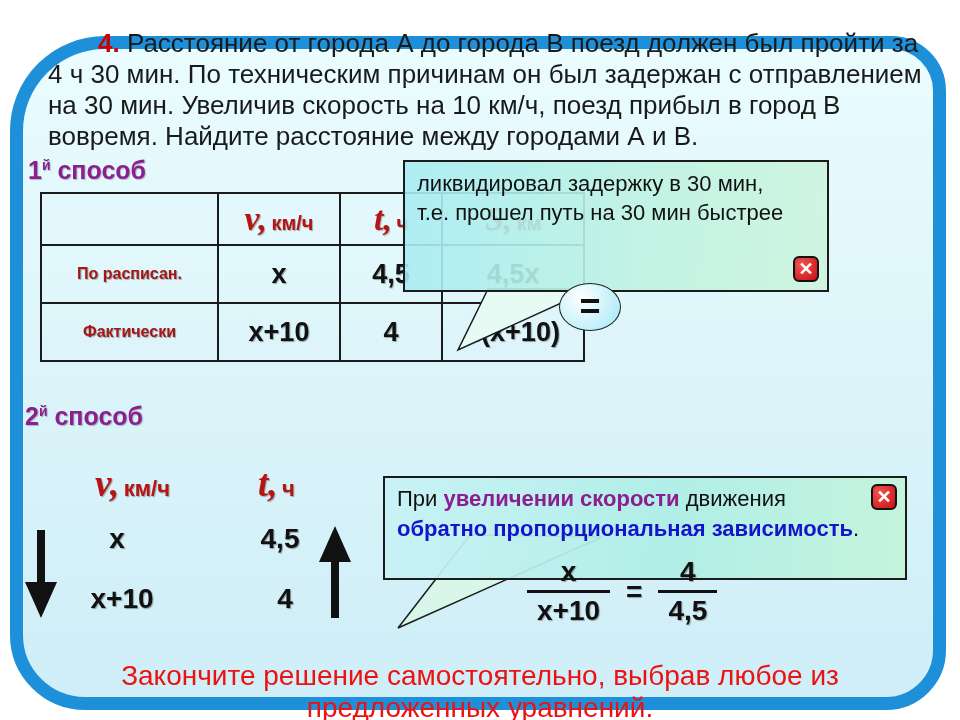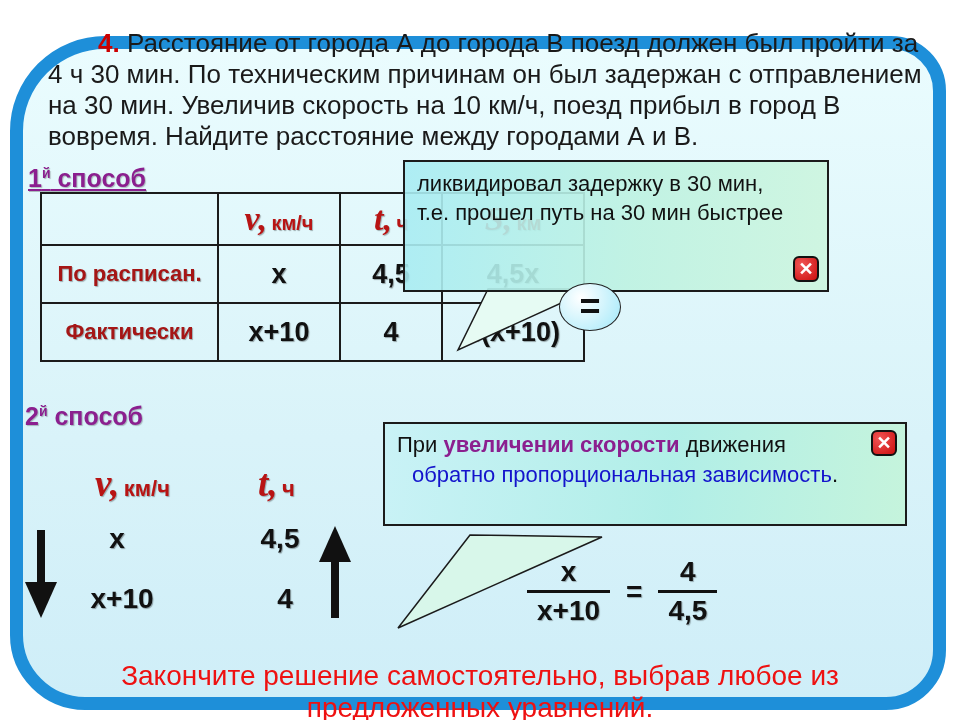--- a/index.html
+++ b/index.html
@@ -19,41 +19,41 @@
   .mlabel{position:absolute;font-size:25px;font-weight:bold;color:#8b1f8f;
           text-shadow:1px 1px 1px rgba(0,0,0,.25);}
   .mlabel sup{font-size:14px;}
   .intro{position:absolute;left:185px;top:402px;font-size:25px;color:#1a1a1a;}
   
   .t1{position:absolute;left:40px;top:192px;border-collapse:collapse;}
   .t1 td{border:2px solid #1b1b1b;text-align:center;vertical-align:middle;
          padding:0;}
   .t1 .c0{width:175px;} .t1 .c1{width:120px;} .t1 .c2{width:100px;} .t1 .c3{width:140px;}
   .t1 .hrow td{height:50px;} .t1 .drow td{height:56px;}
-  .rowlab{color:#a51616;font-weight:bold;font-size:22px;text-shadow:1px 1px 1px rgba(0,0,0,.3);}
+  .rowlab{color:#a51616;font-weight:bold;font-size:16px;text-shadow:1px 1px 1px rgba(0,0,0,.3);}
   .vt{font-family:"Liberation Serif",serif;font-style:italic;font-weight:bold;
       font-size:34px;color:#b81414;text-shadow:1px 1px 1px rgba(0,0,0,.3);}
   .unit{font-size:20px;font-weight:bold;color:#b81414;text-shadow:1px 1px 1px rgba(0,0,0,.3);}
   .cellval{font-size:27px;font-weight:bold;color:#111;text-shadow:1px 1px 1px rgba(0,0,0,.35);}
   
   .callout{position:absolute;border:2px solid #1b1b1b;z-index:3;}
   .co1{left:403px;top:160px;width:398px;height:114px;padding:7px 12px;
        background:linear-gradient(95deg,rgba(168,236,243,.90),rgba(190,242,225,.90) 55%,rgba(205,245,222,.90));
        font-size:22px;line-height:29px;color:#111;}
-  .co2{left:383px;top:422px;width:496px;height:88px;padding:6px 12px;
+  .co2{left:383px;top:476px;width:496px;height:88px;padding:6px 12px;
        background:linear-gradient(95deg,rgba(200,242,246,.93),rgba(174,238,230,.93) 55%,rgba(196,244,218,.93));
        font-size:22px;line-height:30px;color:#111;}
   .closebtn{position:absolute;width:26px;height:26px;border-radius:6px;
             background:radial-gradient(circle at 30% 30%,#f05555,#cc0e0e);
             border:2px solid #111;color:#fff;font-weight:bold;font-size:18px;
             line-height:23px;text-align:center;cursor:pointer;box-sizing:border-box;}
   .co1 .closebtn{right:8px;bottom:8px;}
   .co2 .closebtn{right:8px;top:6px;}
   .seg-purple{color:#8b1f8f;font-weight:bold;}
-  .seg-blue{color:#1414cc;font-weight:normal;margin-left:15px;}
+  .seg-blue{color:#1414cc;font-weight:bold;}
   
   .eqbadge{position:absolute;left:559px;top:283px;width:60px;height:46px;
            border:1.5px solid #222;border-radius:50%;
            background:radial-gradient(circle at 35% 30%,#ffffff,#bdeffb 70%,#9fe6f6);
            display:flex;align-items:center;justify-content:center;
            font-size:36px;font-weight:bold;color:#111;z-index:4;}
   
   .phead{position:absolute;white-space:nowrap;}
   .pval{position:absolute;font-size:28px;font-weight:bold;color:#111;
         text-shadow:1px 1px 1px rgba(0,0,0,.35);text-align:center;}
@@ -85,21 +85,21 @@
 
   <div class="frame"></div>
 
   <div class="problem">
     <div class="pline first"><span class="pnum">4.</span> <span>Расстояние от города А до города В поезд должен был пройти за</span></div>
     <div class="pline">4 ч 30 мин. По техническим причинам он был задержан с отправлением</div>
     <div class="pline">на 30 мин. Увеличив скорость на 10 км/ч, поезд прибыл в город В</div>
     <div class="pline">вовремя. Найдите расстояние между городами А и В.</div>
   </div>
 
-  <div class="mlabel" style="left:28px;top:164px;text-decoration:underline;"><span>1</span><sup>й</sup><span> способ</span></div>
+  <div class="mlabel" style="left:28px;top:156px;"><span>1</span><sup>й</sup><span> способ</span></div>
 
   <table class="t1">
     <tbody>
         <tr class="hrow">
       <td class="c0"></td>
       <td class="c1"><span class="vt">v,</span> <span class="unit">км/ч</span></td>
       <td class="c2"><span class="vt">t,</span> <span class="unit">ч</span></td>
       <td class="c3"><span class="vt">S,</span> <span class="unit">км</span></td>
     </tr>
     <tr class="drow">

